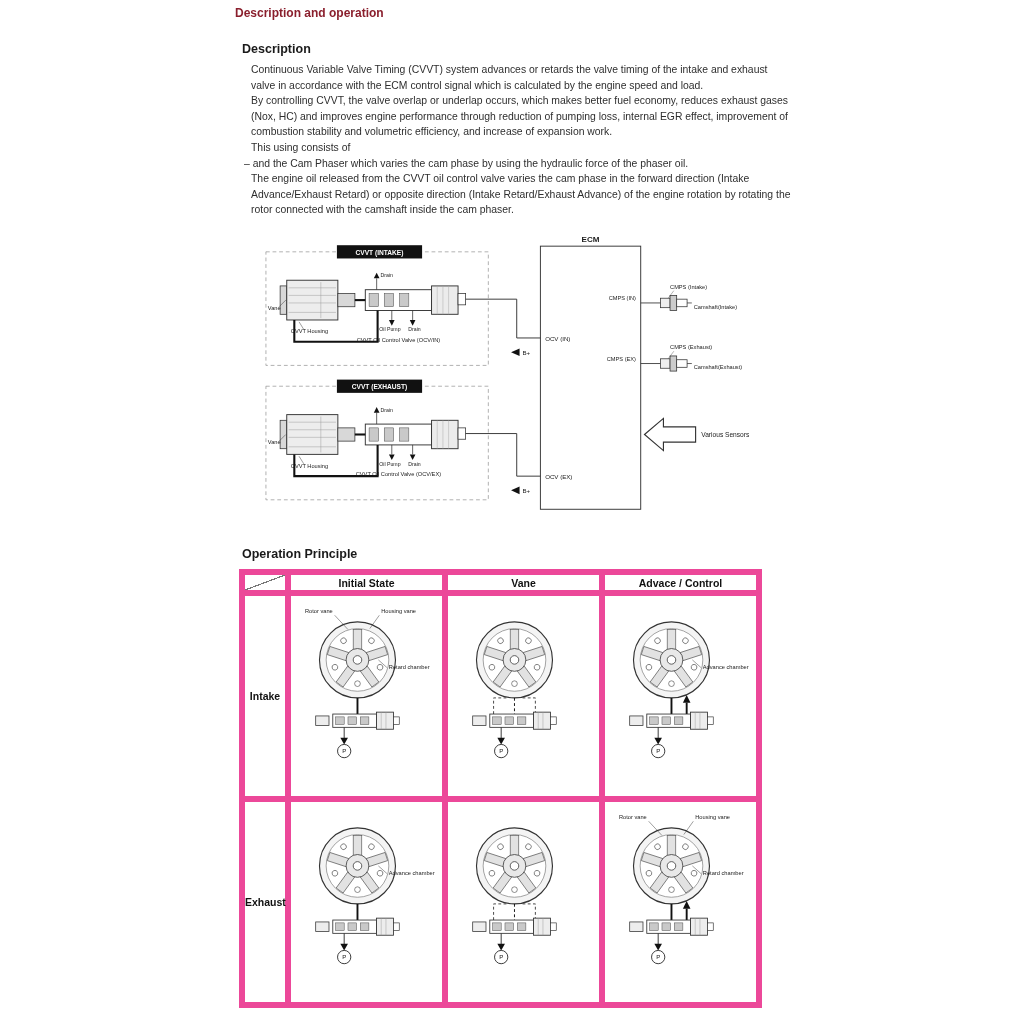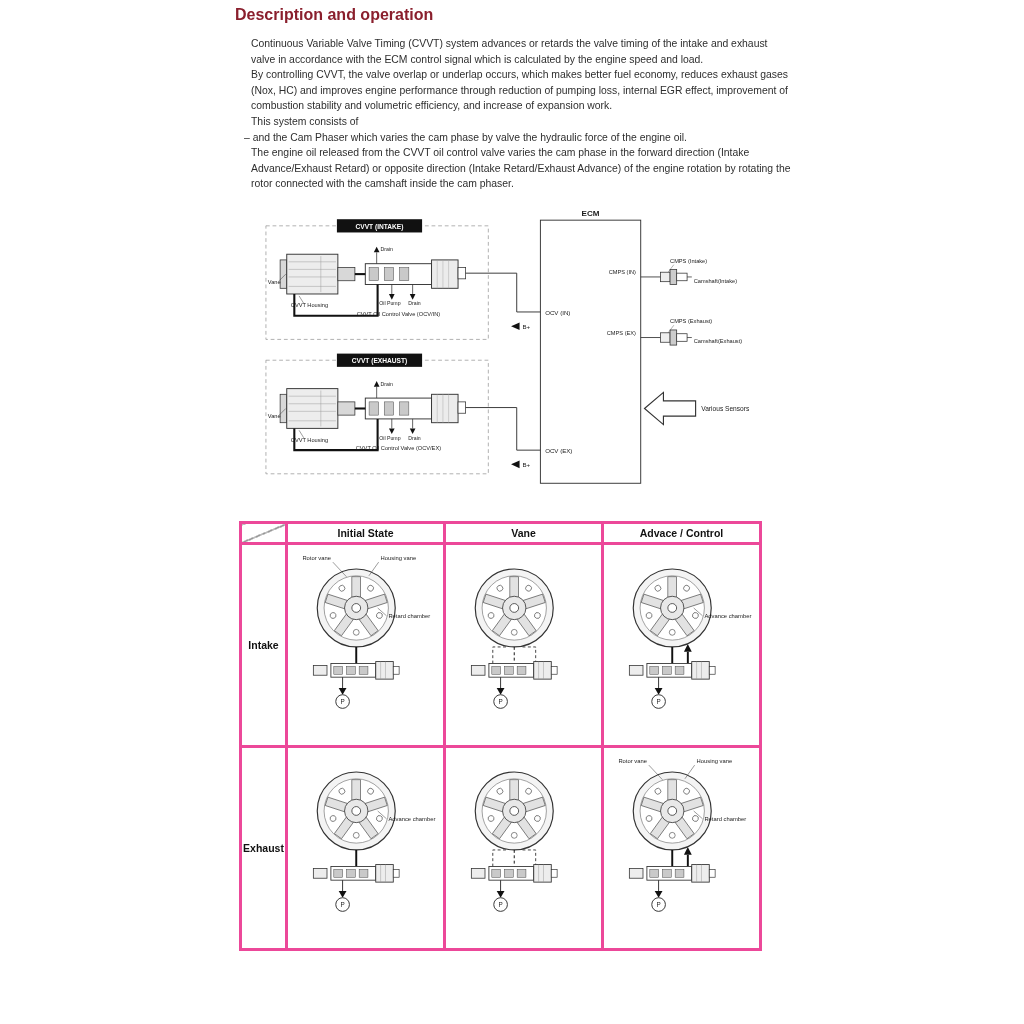--- a/index.html
+++ b/index.html
@@ -1,30 +1,30 @@
 <!DOCTYPE html>
 <html><head>
 <meta charset="utf-8">
 <style>
   * { margin:0; padding:0; box-sizing:border-box; }
   html,body { width:1024px; height:1024px; background:#ffffff; overflow:hidden; }
   body { font-family:"Liberation Sans", sans-serif; color:#2e2e2e; }
   .content { position:absolute; left:235px; top:6px; width:556px; }
-  .breadcrumb { font-size:16px; font-weight:700; color:#8a1f2d; margin-bottom:12px; }
+  .breadcrumb { font-size:12px; font-weight:700; color:#8a1f2d; margin-bottom:22px; }
   h2.sec { font-size:12.5px; font-weight:700; color:#1a1a1a; margin:0 0 6px 7px; }
   p.body { font-size:10.4px; line-height:1.5;margin-left:16px; }
   p.bullet { font-size:10.4px; line-height:1.5; padding-left:17px; text-indent:-8px; }
   .diagram-wrap { margin:12px 0 14px 12px; width:530px; }
   .diagram-wrap svg { display:block; width:530px; height:303px; }
   svg text { font-family:"Liberation Sans", sans-serif; fill:#1c1c1c; }
   .s5 { font-size:5.5px; } .s6 { font-size:6px; } .s65 { font-size:6.5px; }
   .s7 { font-size:7px; } .s8 { font-size:8.5px; font-weight:bold; }
   .tw { fill:#ffffff; font-weight:bold; font-size:7px; }
   table.op { border-collapse:collapse; table-layout:fixed; width:523px; margin:8px 0 0 4px; }
-  .op th, .op td { border:3px solid #ec4899; }
+  .op th, .op td { border:6px solid #ec4899; }
   .op thead th { height:21px; font-size:10.5px; font-weight:700; text-align:center; color:#111; }
   .op th.rowhdr { width:46px; font-size:10.5px; font-weight:700; text-align:center; color:#111; }
   .op th.corner { width:46px;
     background:linear-gradient(to bottom right, transparent calc(50% - 0.6px), #777 calc(50% - 0.6px), #777 calc(50% + 0.6px), transparent calc(50% + 0.6px)); }
   .op td.cell { height:200px; padding:0; vertical-align:top; }
   .op td.cell svg { display:block; width:100%; height:200px; }
 </style>
 </head>
 <body>
 
@@ -97,25 +97,26 @@
       </g>
       <path d="M94,51 H105" stroke="#111" stroke-width="2.2" fill="none"></path>
       <path d="M30,72 V95 H118 V62" stroke="#111" stroke-width="2.2" fill="none"></path>
     </g>
   </defs>
 </svg>
 
 <div class="content">
 
   <div class="breadcrumb">Description and operation</div>
+  <h2 class="sec">Description</h2>
 
   <p class="body">Continuous Variable Valve Timing (CVVT) system advances or retards the valve timing of the intake and exhaust valve in accordance with the ECM control signal which is calculated by the engine speed and load.</p>
   <p class="body">By controlling CVVT, the valve overlap or underlap occurs, which makes better fuel economy, reduces exhaust gases (Nox, HC) and improves engine performance through reduction of pumping loss, internal EGR effect, improvement of combustion stability and volumetric efficiency, and increase of expansion work.</p>
-  <p class="body">This system consists of</p>
-  <p class="bullet">– and the Cam Phaser which varies the cam phase by valve the hydraulic force of the engine oil.</p>
+  <p class="body">This using consists of</p>
+  <p class="bullet">– and the Cam Phaser which varies the cam phase by using the hydraulic force of the phaser oil.</p>
   <p class="body">The engine oil released from the CVVT oil control valve varies the cam phase in the forward direction (Intake Advance/Exhaust Retard) or opposite direction (Intake Retard/Exhaust Advance) of the engine rotation by rotating the rotor connected with the camshaft inside the cam phaser.</p>
 
   <div class="diagram-wrap">
     <svg viewBox="0 0 560 320">
 
       <text x="363" y="13" text-anchor="middle" class="s8">ECM</text>
       <rect x="310" y="17" width="106" height="278" fill="#ffffff" stroke="#333" stroke-width="1"></rect>
 
       <use href="#unit" x="20" y="23"></use>
       <rect x="95" y="16" width="90" height="14" fill="#111"></rect>
@@ -161,20 +162,21 @@
       <use href="#cmps-sym" x="437" y="141"></use>
       <text x="447" y="126" class="s6">CMPS (Exhaust)</text>
       <path d="M451,128 L445,136" stroke="#333" stroke-width="0.4" fill="none"></path>
       <text x="472" y="147" class="s6">Camshaft(Exhaust)</text>
 
       <polygon points="420,216 440,199 440,208 474,208 474,224 440,224 440,233" fill="#ffffff" stroke="#333" stroke-width="1.2"></polygon>
       <text x="480" y="219" class="s7">Various Sensors</text>
     </svg>
   </div>
 
+  <h2 class="sec">Operation Principle</h2>
 
   <table class="op">
     <thead>
       <tr>
         <th class="corner"></th>
         <th>Initial State</th>
         <th>Vane</th>
         <th>Advace / Control</th>
       </tr>
     </thead>

